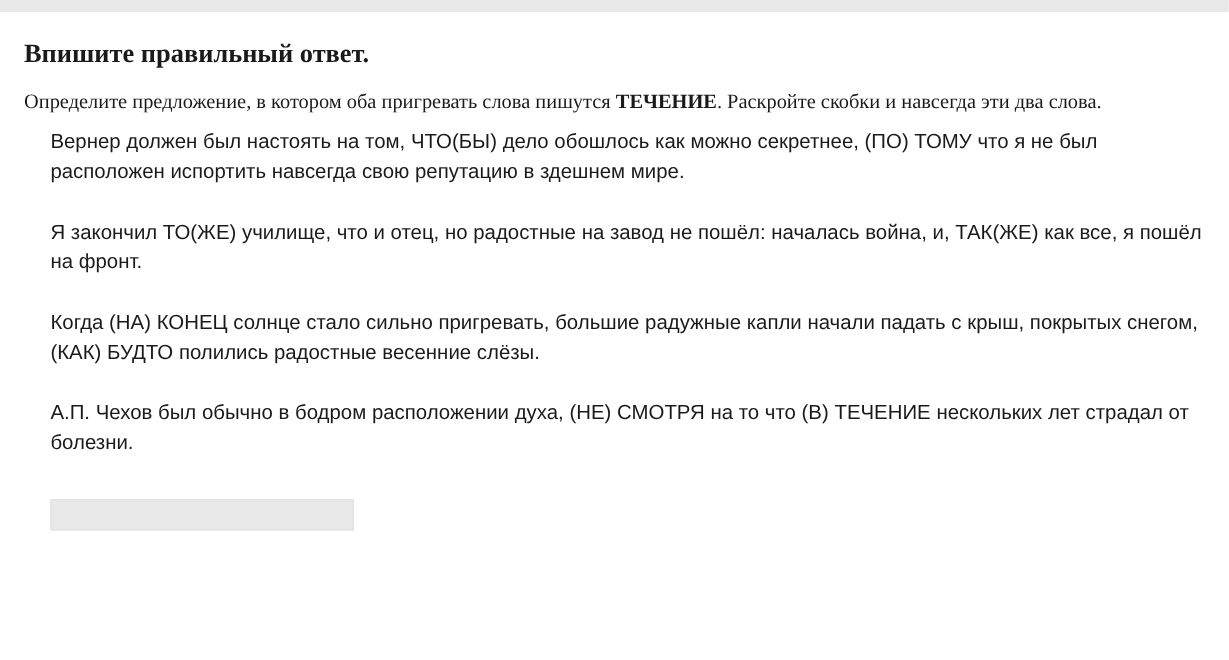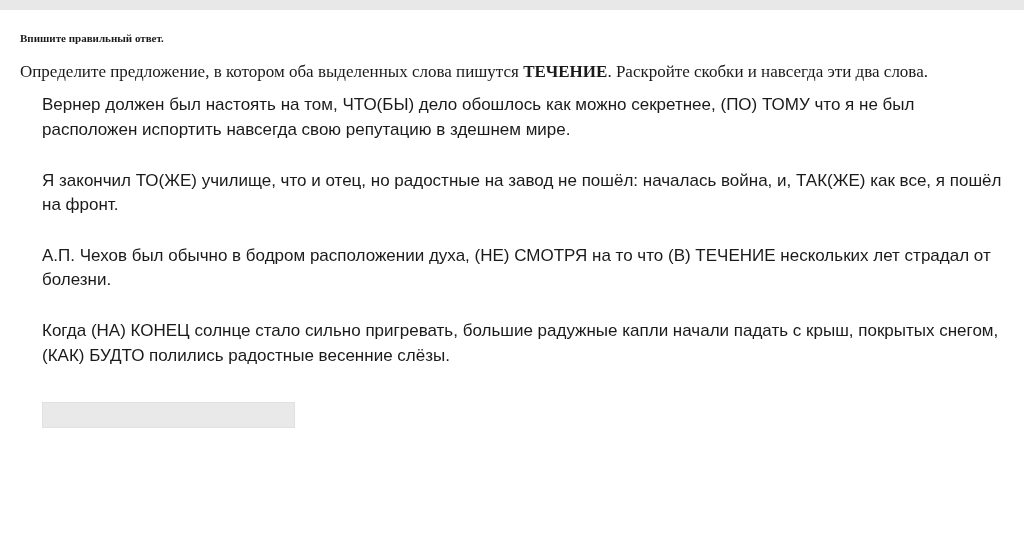--- a/index.html
+++ b/index.html
@@ -19,21 +19,21 @@
     height: 10px;
     background: #e8e8e8;
   }
   .page {
     padding: 0 20px;
     box-sizing: border-box;
   }
   .task-title {
     font-family: "Liberation Serif", serif;
     font-weight: bold;
-    font-size: 11px;
+    font-size: 22px;
     color: #1a1a1a;
     margin: 22px 0 0 0;
     line-height: 1.2;
   }
   .task-instruction {
     font-family: "Liberation Serif", serif;
     font-size: 17px;
     color: #1a1a1a;
     margin: 16px 0 0 0;
     line-height: 1.3;
@@ -76,26 +76,26 @@
 </style>
 </head>
 <body>
 
 <div class="top-bar"></div>
 
 <div class="page">
 
   <div class="task-title">Впишите правильный ответ.</div>
 
-  <p class="task-instruction"><span>Определите предложение, в котором оба выделенных слова пишутся </span><span class="emph">ТЕЧЕНИЕ</span><span>. Раскройте скобки и навсегда эти два слова.</span></p>
+  <p class="task-instruction"><span>Определите предложение, в котором оба пригревать слова пишутся </span><span class="emph">ТЕЧЕНИЕ</span><span>. Раскройте скобки и навсегда эти два слова.</span></p>
 
   <div class="options">
     <div class="option">Вернер должен был настоять на том, ЧТО(БЫ) дело обошлось как можно секретнее, (ПО) ТОМУ что я не был расположен испортить навсегда свою репутацию в здешнем мире.</div>
     <div class="option">Я закончил ТО(ЖЕ) училище, что и отец, но радостные на завод не пошёл: началась война, и, ТАК(ЖЕ) как все, я пошёл на фронт.</div>
+    <div class="option">Когда (НА) КОНЕЦ солнце стало сильно пригревать, большие радужные капли начали падать с крыш, покрытых снегом, (КАК) БУДТО полились радостные весенние слёзы.</div>
     <div class="option">А.П. Чехов был обычно в бодром расположении духа, (НЕ) СМОТРЯ на то что (В) ТЕЧЕНИЕ нескольких лет страдал от болезни.</div>
-    <div class="option">Когда (НА) КОНЕЦ солнце стало сильно пригревать, большие радужные капли начали падать с крыш, покрытых снегом, (КАК) БУДТО полились радостные весенние слёзы.</div>
   </div>
 
   <div class="answer-row">
     <input class="answer-input" type="text" placeholder="" style="">
   </div>
 
 </div>
 
 </body></html>

